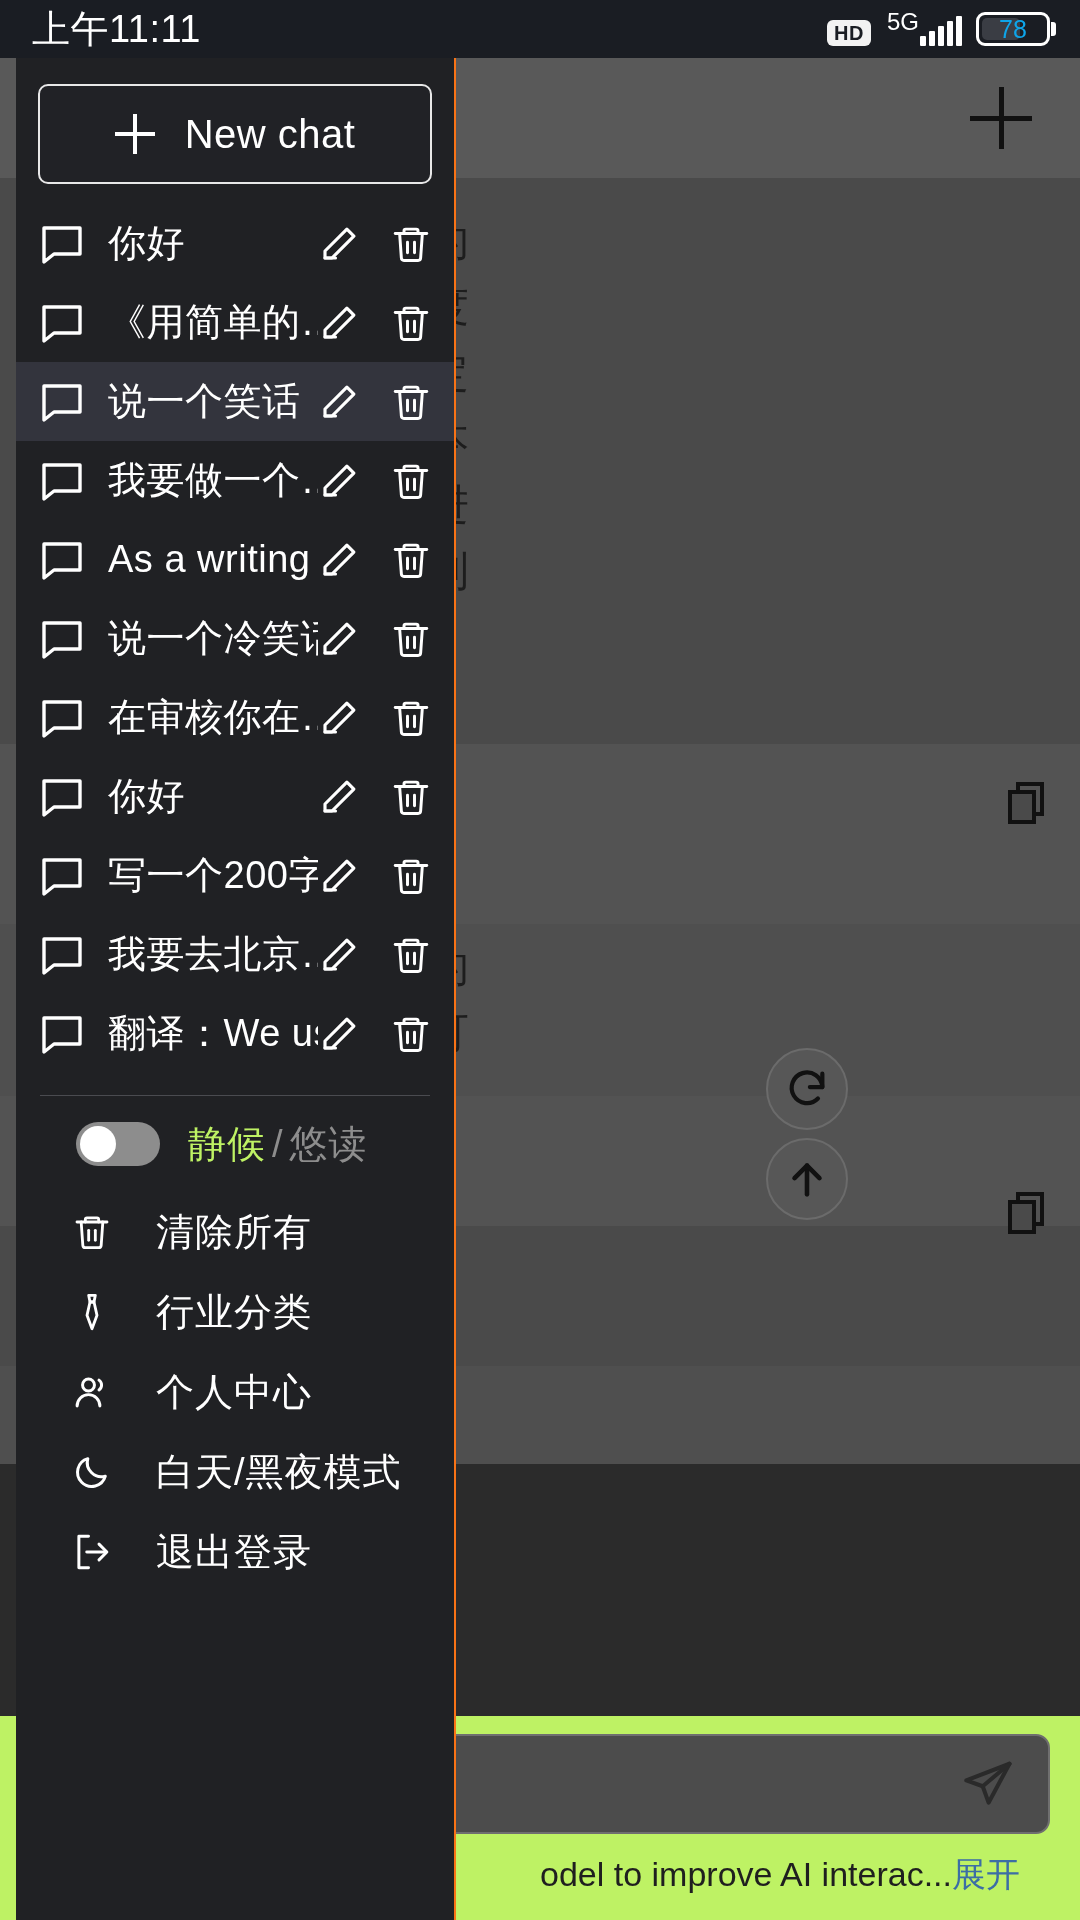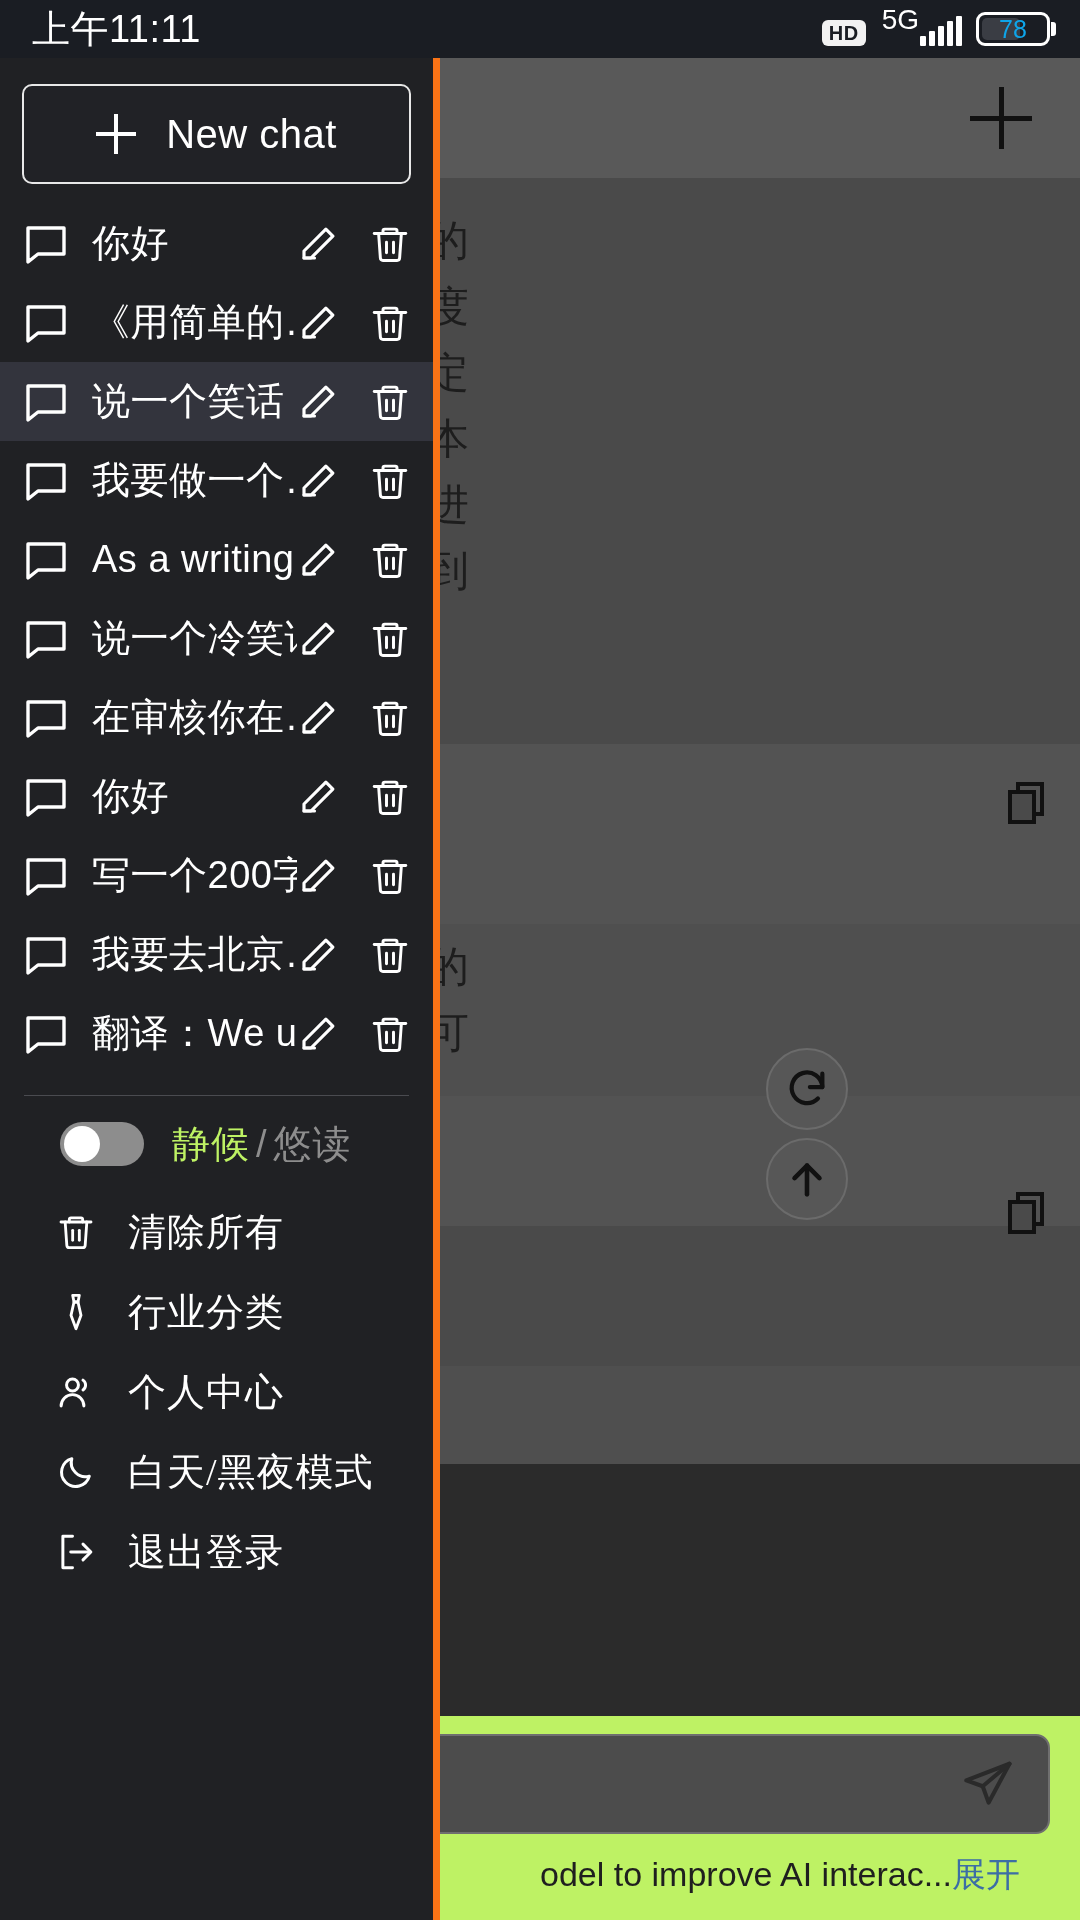--- a/index.html
+++ b/index.html
@@ -106,21 +106,21 @@
   #status-icons { display:flex; align-items:flex-end; gap:14px; }
   #hd-badge {
     background:#f2f2f2; color:#1a1d23;
     font-size:20px; font-weight:bold;
     padding:3px 7px; border-radius:6px;
     line-height:1;
     letter-spacing:0.5px;
   }
   #net-wrap { display:flex; align-items:flex-end; gap:3px; position:relative; }
   #net-label {
-    font-size:28px; color:#fff; line-height:1;
+    font-size:24px; color:#fff; line-height:1;
     position:relative; top:-12px; left:2px;
   }
   #bars { display:flex; align-items:flex-end; gap:3px; height:30px; }
   #bars i { display:block; width:6px; background:#fff; border-radius:1px; }
   #battery {
     position:relative;
     width:74px; height:34px;
     border:3px solid #fff; border-radius:9px;
     display:flex; align-items:center; justify-content:center;
   }
@@ -132,26 +132,26 @@
   #battery-fill {
     position:absolute; left:3px; top:3px; bottom:3px;
     width:38px; background:#3a3d44; border-radius:5px;
   }
   #battery-text {
     position:relative; font-size:25px; color:#0ea5e9; font-weight:500; line-height:1;
   }
 
   
   #drawer {
-    position:absolute; top:58px; left:0;
+    position:absolute; top:58px; left:16px;
     width:440px; height:1862px;
     background:#202124;
     z-index:50;
     display:flex; flex-direction:column;
-    border-right:7px solid #f97316;
+    border-right:2px solid #f97316;
   }
 
   #new-chat-btn {
     margin:26px 22px 20px 22px;
     height:100px;
     border:2px solid #e8e8e8;
     border-radius:10px;
     display:flex; align-items:center; justify-content:center;
     gap:30px;
     background:#212226;
@@ -205,21 +205,21 @@
   #toggle-labels {
     margin-left:28px; font-size:38px; letter-spacing:1px;
     white-space:nowrap;
   }
   #toggle-labels .on { color:#bef264;margin-top:40px; }
   #toggle-labels .sep { color:#8d8d8d; margin:0 6px; }
   #toggle-labels .off { color:#8d8d8d; }
 
   .menu-row {
     height:80px; display:flex; align-items:center;
-    padding:0 0 0 52px; gap:28px;font-family:Liberation Serif, serif;
+    padding:0 0 0 52px; gap:40px;
   }
   .menu-icon { flex:0 0 auto; width:48px; height:48px; display:flex; align-items:center; justify-content:center; }
   .menu-label { font-size:38px; color:#fff; letter-spacing:1px; white-space:nowrap; }
 </style>
 </head>
 <body>
 
 <div id="root">
 
   <div id="bg-app">

